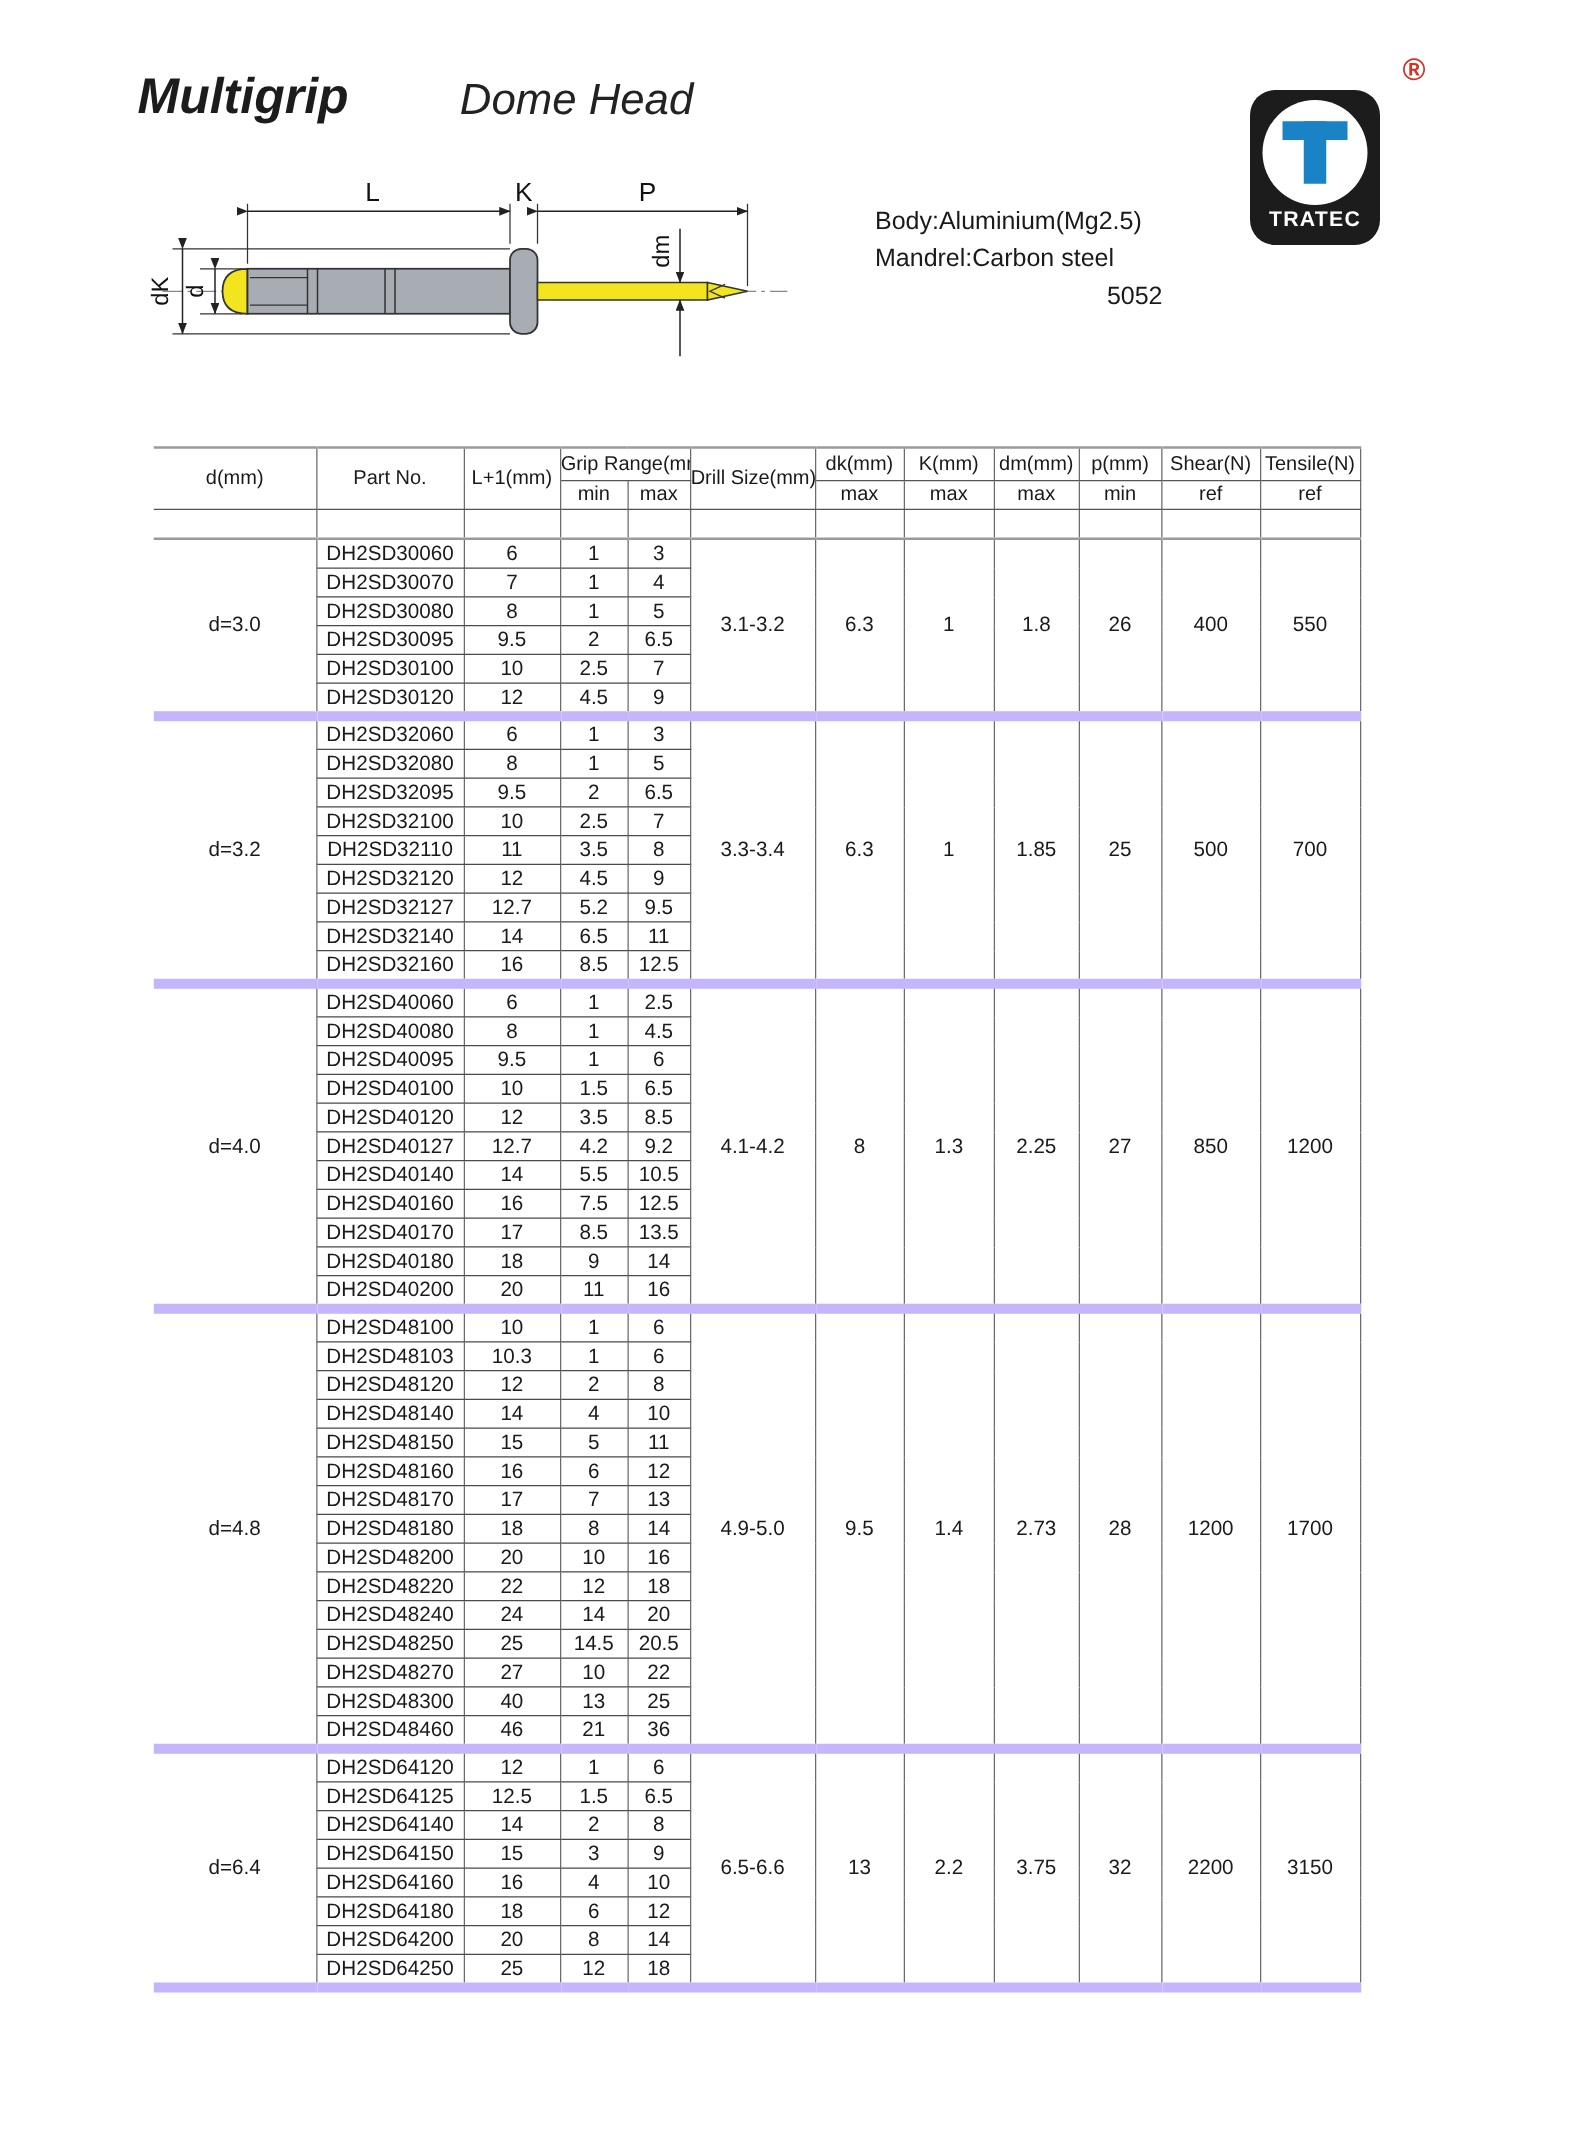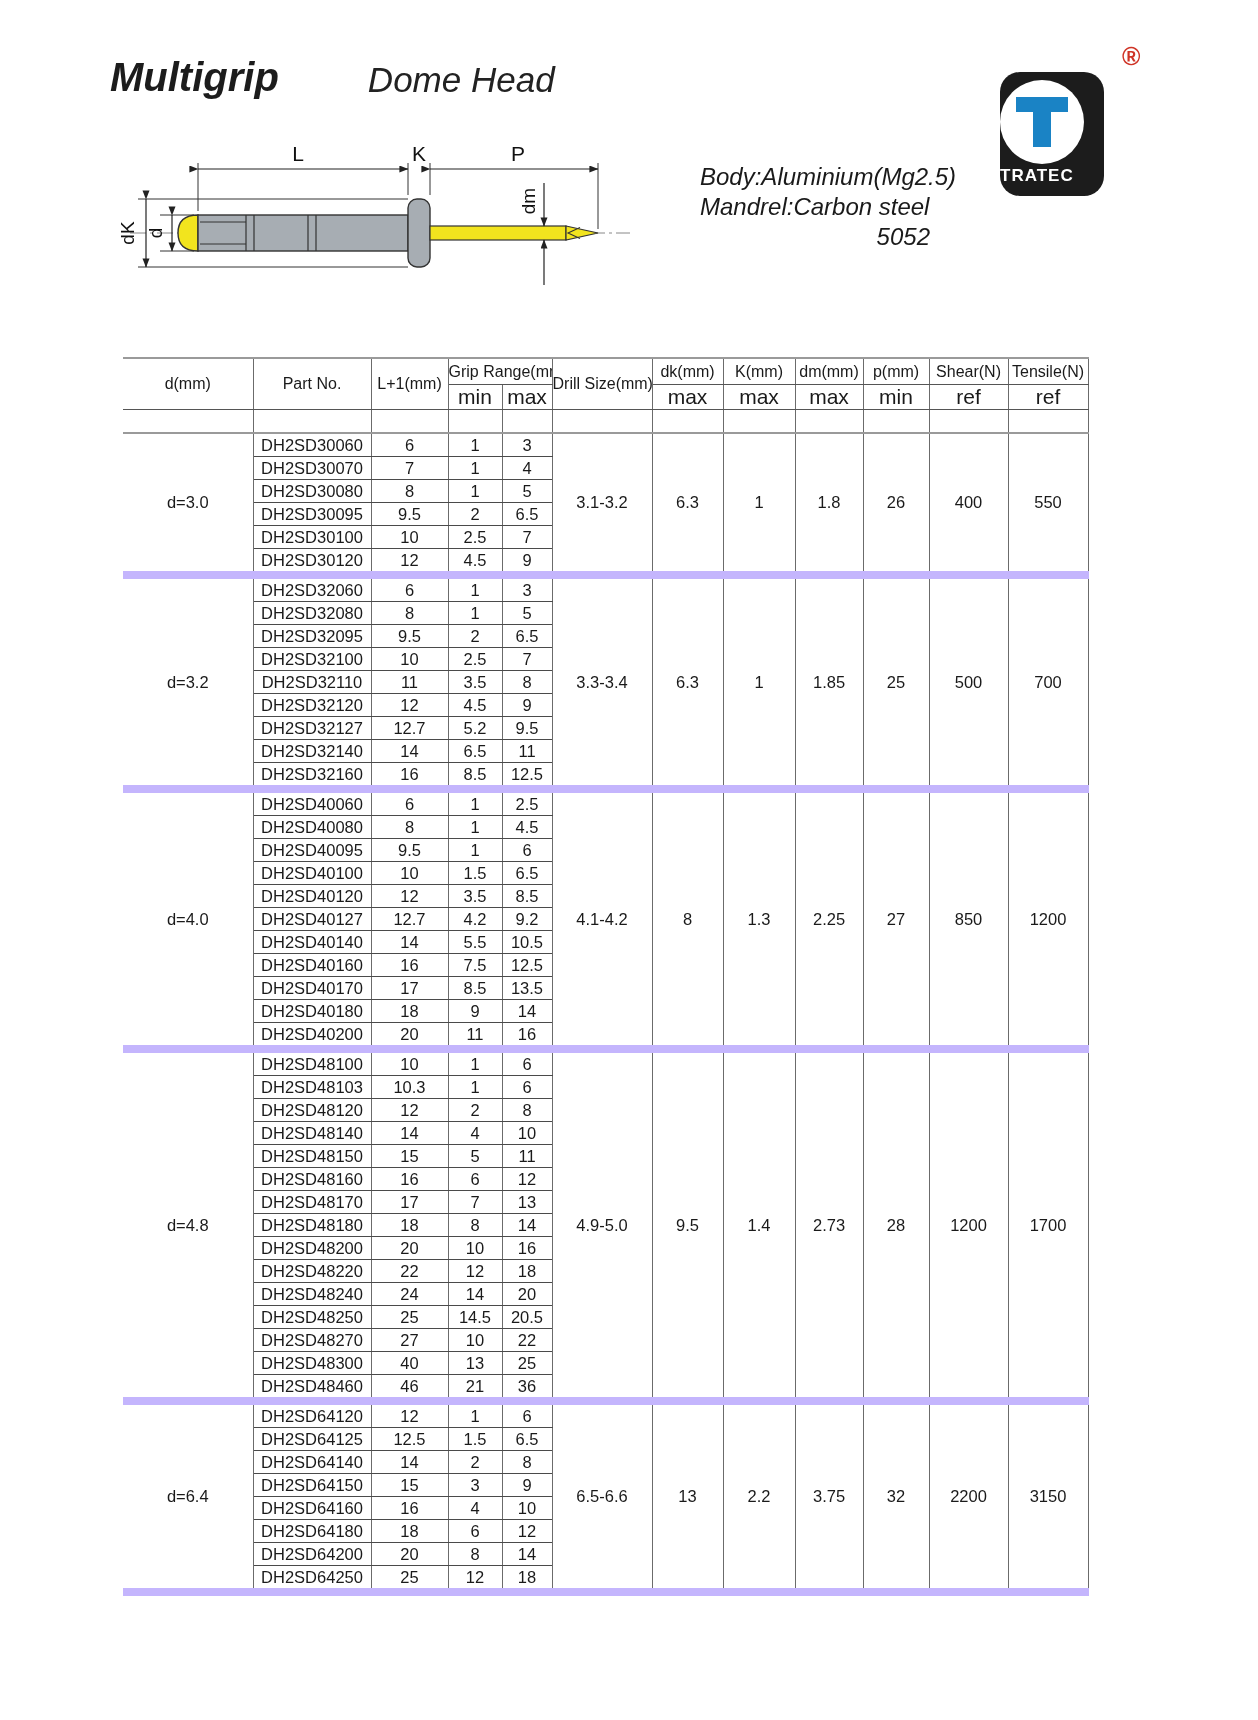--- a/index.html
+++ b/index.html
@@ -6,44 +6,44 @@
   body { font-family:"Liberation Sans", sans-serif; color:#1a1a1a; }
   .page { position:relative; width:1258px; height:1720px; background:#fff; overflow:hidden; }
 
   
   .title-row { position:absolute; left:110px; top:55px; display:flex; align-items:flex-end; gap:48px; }
   .main-title { font-size:40px; font-weight:bold; font-style:italic; letter-spacing:0px; color:#1c1c1c; }
   .sub-title  { font-size:35px; font-style:italic; font-weight:500; color:#222;margin-left:41px; }
 
   
   .logo-box { position:absolute; left:1000px; top:72px; width:104px; height:124px;
-              background:#1c1c1c; border-radius:20px; display:flex; flex-direction:column; }
+              background:#1c1c1c; border-radius:20px; display:flex; flex-direction:column; align-items:center; }
   .logo-circle { margin-top:8px; width:84px; height:84px; background:#ffffff; border-radius:50%;
                  display:flex; align-items:center; justify-content:center; }
   .logo-brand { color:#ffffff; font-weight:bold; font-size:17px; letter-spacing:1px; margin-top:2px; }
   .registered { position:absolute; left:1122px; top:42px; color:#cf3426; font-size:25px; font-weight:bold;}
 
   
-  .materials { position:absolute; left:700px; top:162px; font-size:24px; line-height:30px; color:#1a1a1a;font-style:italic; }
+  .materials { position:absolute; left:700px; top:162px; font-size:20px; line-height:30px; color:#1a1a1a; }
   .materials .alloy { text-align:right; width:230px; }
 
   
   .diagram { position:absolute; left:108px; top:143px; }
 
   
   table.spec { position:absolute; left:123px; top:357px; width:965px;
                border-collapse:collapse; table-layout:fixed; font-size:16.5px; }
   table.spec th, table.spec td { padding:0; margin:0; text-align:center; vertical-align:middle;
                font-weight:normal; white-space:nowrap; overflow:hidden;
                border-left:1px solid #6b6b6b; border-right:1px solid #6b6b6b; }
   table.spec .first-col { border-left:none; }
   tr.hrow1 th { border-top:2px solid #9a9a9a; height:25px; font-size:16px; }
   th.grip-h { font-size:15px; }
   th.with-sub, th.span2 { border-bottom:1px solid #555; }
-  tr.hrow2 th { height:22px; border-bottom:1px solid #555; font-size:21px; }
+  tr.hrow2 th { height:22px; border-bottom:1px solid #555; font-size:16px; }
   tr.spacer td { height:25px; border-bottom:2px solid #9a9a9a; }
   table.spec td { height:22px; }
   td.rowline { border-bottom:1px solid #4a4a4a; }
   td.secend  { border-bottom:8px solid #c4b5fd; }
 </style>
 </head>
 <body>
 
 <div class="page">
 

